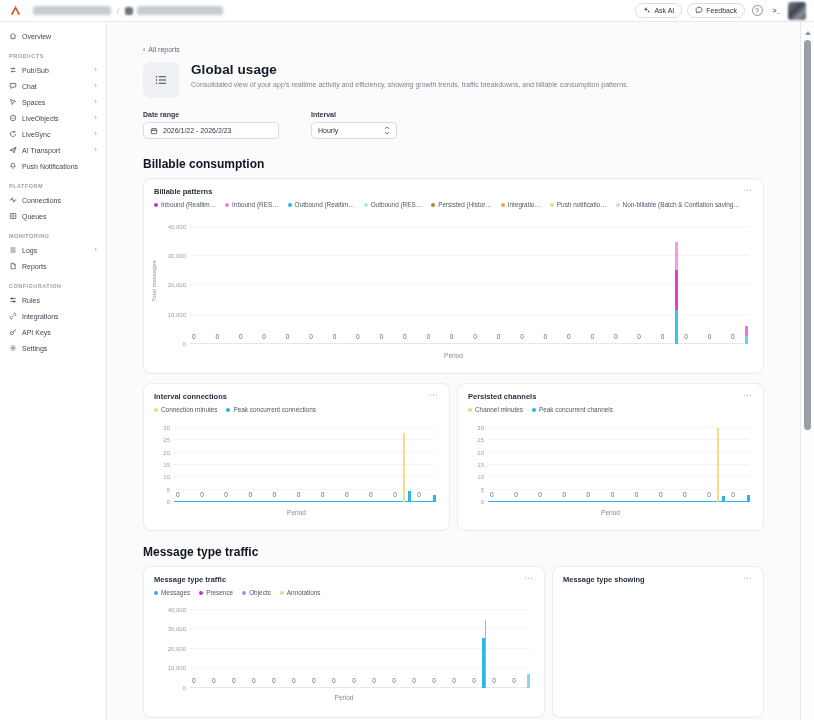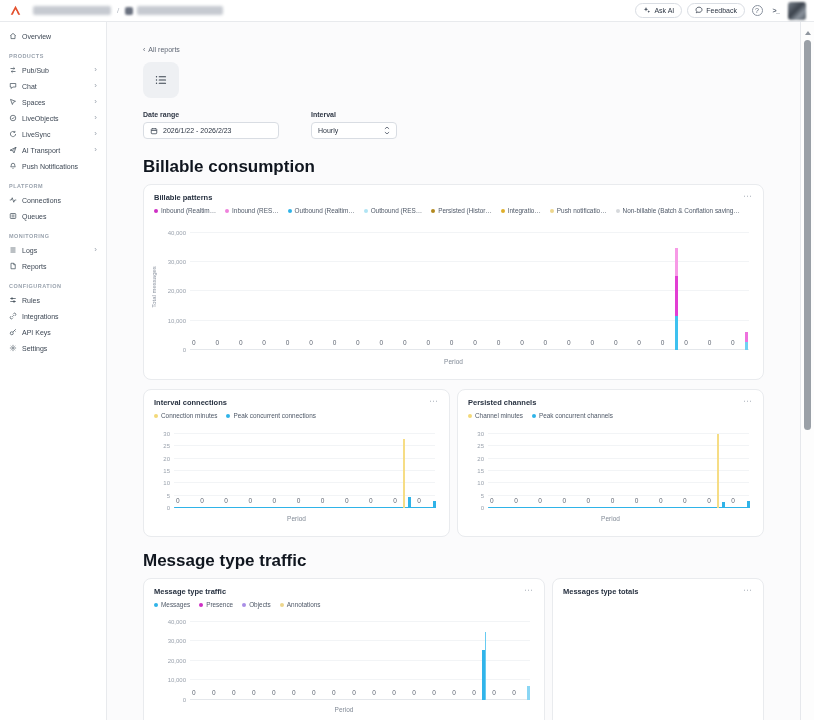--- a/index.html
+++ b/index.html
@@ -44,21 +44,21 @@
     align-items:center; justify-content:center; }
   .page-title { font-size:13.5px; font-weight:bold; color:#131a26; letter-spacing:.1px; }
   .page-desc { font-size:7px; color:#7b8492; margin-top:4px; }
   .controls { display:flex; gap:32px; margin-top:13px; }
   .ctl-label { font-size:7px; font-weight:bold; color:#2e3644; margin-bottom:4px; }
   .date-input { width:136px; height:17px; border:1px solid #d9dde3; border-radius:4px; background:#fff;
     display:flex; align-items:center; gap:5px; padding:0 6px; font-size:7px; color:#2b3442; cursor:pointer; }
   .select-input { width:86px; height:17px; border:1px solid #d9dde3; border-radius:4px; background:#fff;
     display:flex; align-items:center; padding:0 6px; font-size:7px; color:#2b3442; cursor:pointer; }
   .select-input .updown { margin-left:auto; display:flex; flex-direction:column; gap:1px; }
-  .section-h { font-size:17px; font-weight:bold; color:#10161f; margin-top:18px; }
+  .section-h { font-size:12px; font-weight:bold; color:#10161f; margin-top:18px; }
 
   .card { background:#fff; border:1px solid #e9ebee; border-radius:8px; padding:8px 10px; }
   .card-head { display:flex; align-items:flex-start; }
   .card-title { font-size:7.5px; font-weight:bold; color:#273140; }
   .card-menu { margin-left:auto; color:#a6adb7; font-size:9px; line-height:6px; cursor:pointer; letter-spacing:1px; }
   .legend { display:flex; flex-wrap:wrap; column-gap:9px; row-gap:2px; margin-top:5px; }
   .legend-item { display:flex; align-items:center; gap:3px; font-size:6.4px; color:#4e5867; cursor:pointer; }
   .legend-dot { width:4px; height:4px; border-radius:50%; flex:0 0 auto; }
 
   .plot { position:relative; }
@@ -259,20 +259,24 @@
 
   <div class="hdr">
     <div class="hdr-icon">
       <svg width="16" height="16" viewBox="0 0 32 32" fill="none" stroke="#39424e" stroke-width="2.4" stroke-linecap="round">
           <circle cx="7" cy="9.5" r="1.4" fill="#39424e" stroke="none"></circle>
           <circle cx="7" cy="16" r="1.4" fill="#39424e" stroke="none"></circle>
           <circle cx="7" cy="22.5" r="1.4" fill="#39424e" stroke="none"></circle>
           <path d="M12.5 9.5 H25 M12.5 16 H25 M12.5 22.5 H25"></path>
         </svg>
     </div>
+    <div>
+      <div class="page-title">Global usage</div>
+      <div class="page-desc">Consolidated view of your app's realtime activity and efficiency, showing growth trends, traffic breakdowns, and billable consumption patterns.</div>
+    </div>
   </div>
 
   <div class="controls">
     <div>
       <div class="ctl-label">Date range</div>
       <div class="date-input">
         <svg width="8" height="8" viewBox="0 0 16 16" fill="none" stroke="#3a4452" stroke-width="1.5">
             <rect x="2.5" y="3.5" width="11" height="10" rx="1.5"></rect>
             <path d="M5.5 2 V5 M10.5 2 V5 M2.5 7 H13.5"></path>
           </svg>
@@ -545,21 +549,21 @@
           </div>
           <div class="bar-seg" style="left: calc(86.2% - 1.5px); width: 3px; bottom: 0%; height: 59.3023%; background: rgb(49, 180, 234);"></div>
           <div class="bar-seg" style="left: calc(87.2% - 1.5px); width: 1.5px; bottom: 0%; height: 81.3953%; background: rgb(103, 203, 241);"></div>
           <div class="bar-seg" style="left: calc(99.7% - 1.5px); width: 2.5px; bottom: 0%; height: 16.2791%; background: rgb(138, 214, 244);"></div>
         </div>
       <div class="xlabel" style="margin-top:6px;">Period</div>
     </section>
 
     <section class="card" style="flex:1; height:152px;">
       <div class="card-head">
-        <span class="card-title">Messages type totals</span>
+        <span class="card-title">Message type showing</span>
         <span class="card-menu">⋯</span>
       </div>
     </section>
   </div>
 </main>
 
 <div class="scrollbar">
   <div class="sb-arrow"></div>
   <div class="sb-thumb"></div>
 </div>

